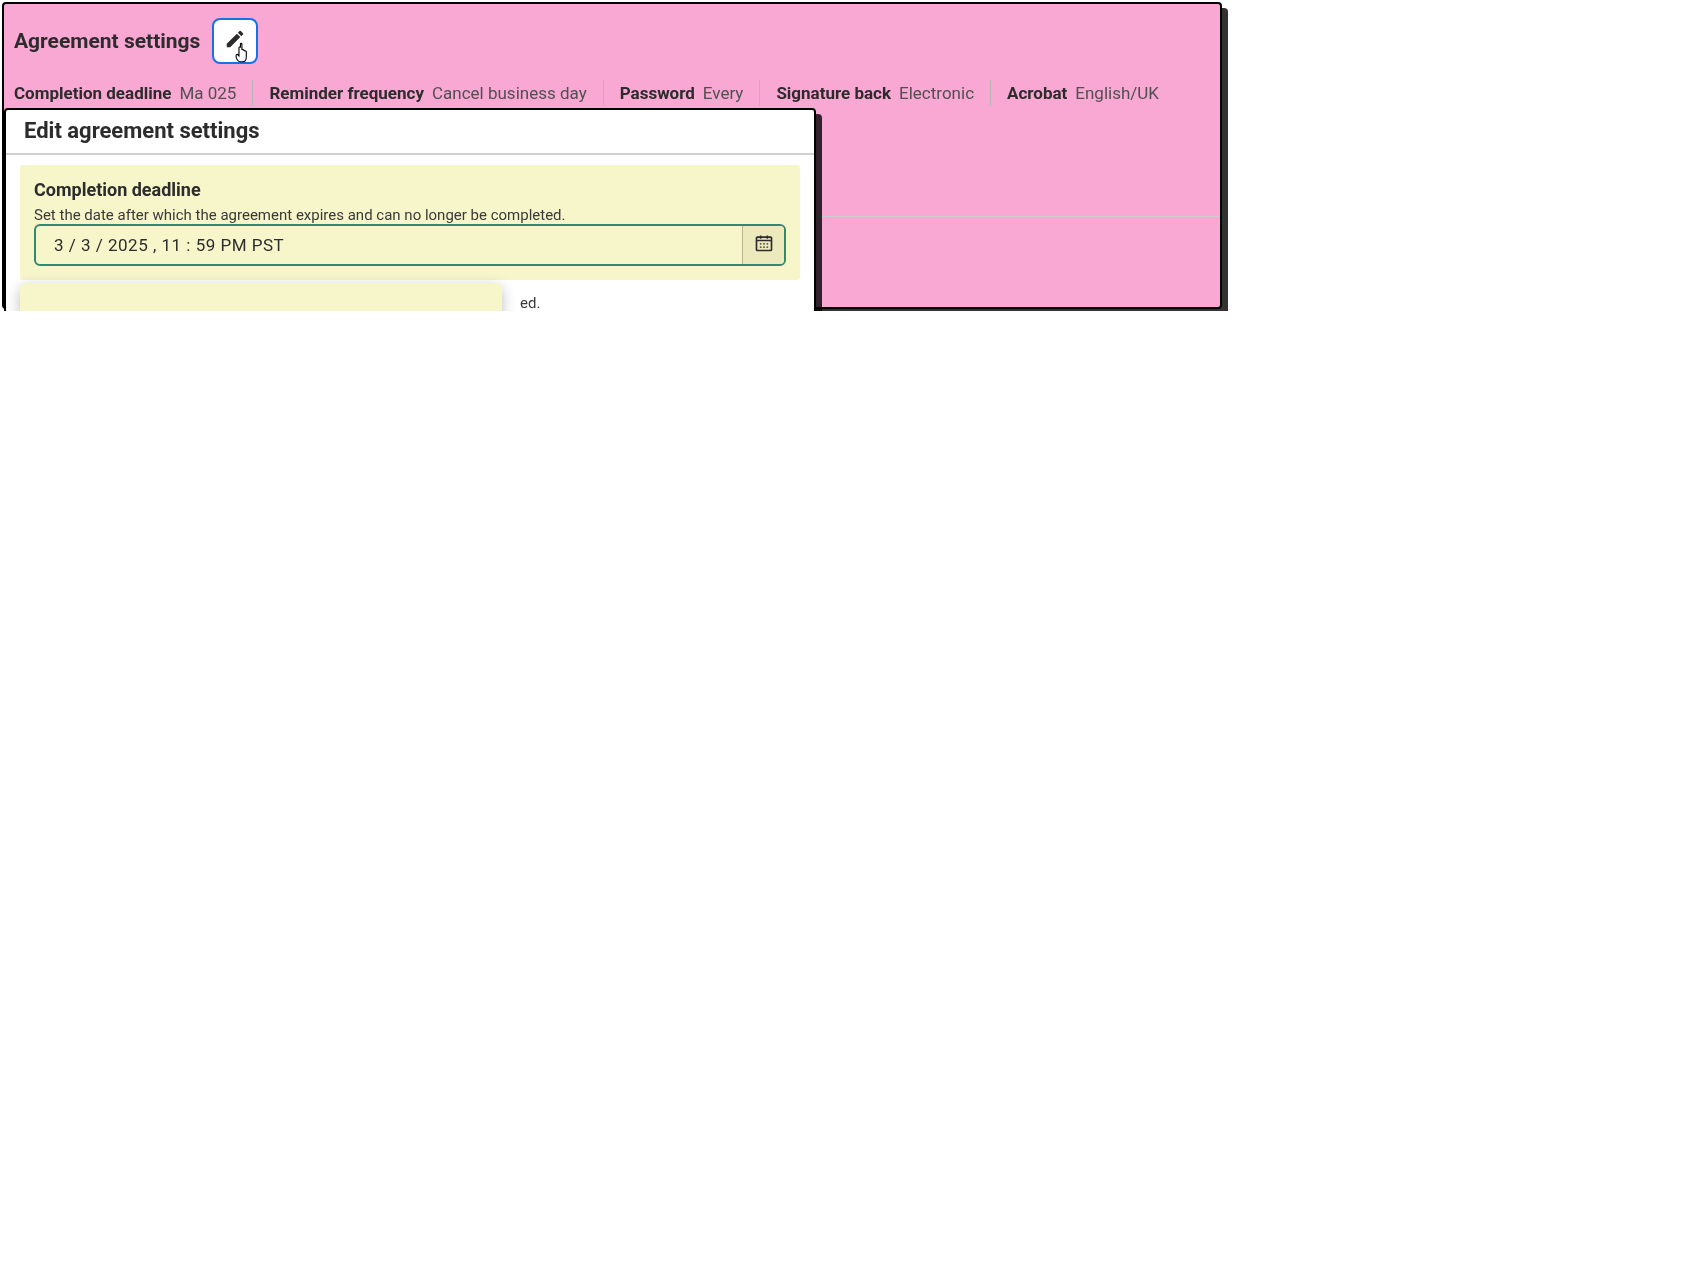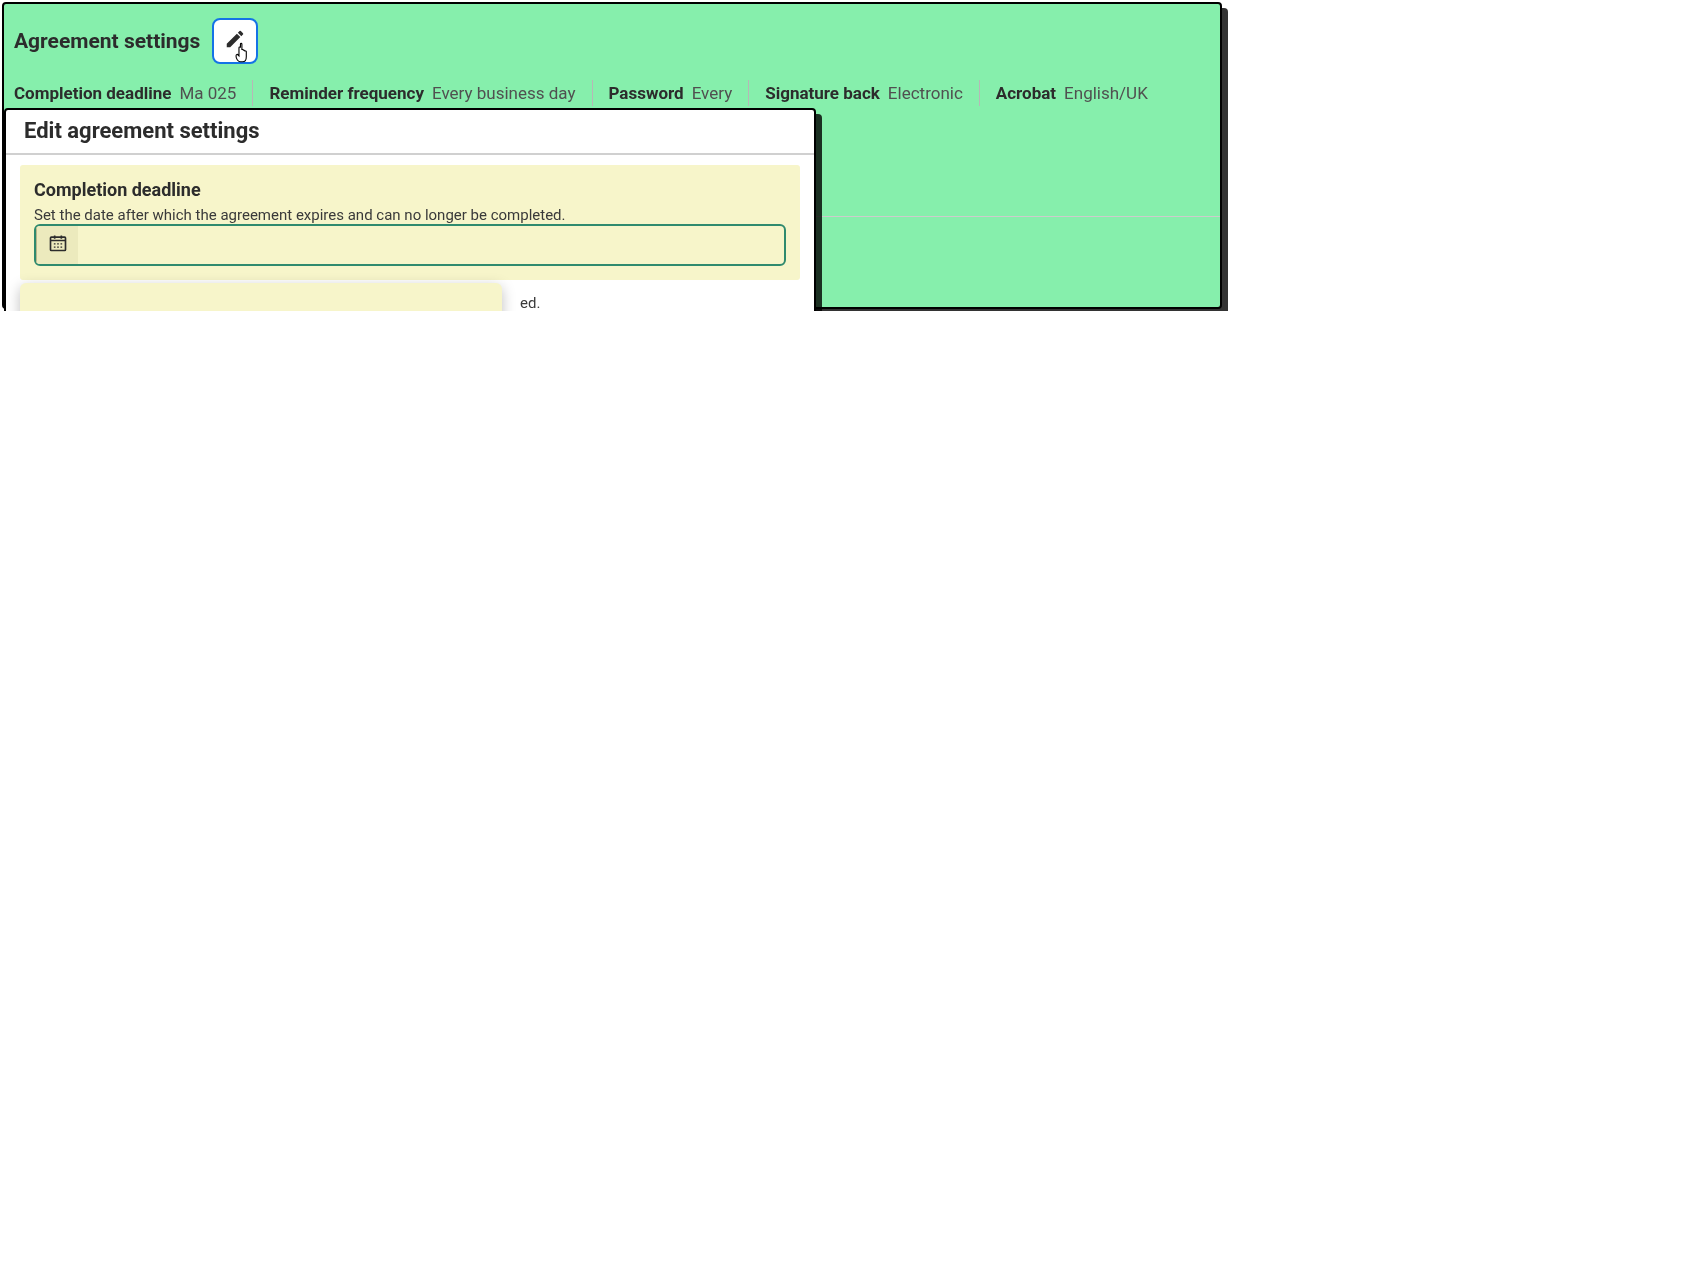--- a/index.html
+++ b/index.html
@@ -9,21 +9,21 @@
       color: #2c2c2c;
       font-size: 15px;
     }
     .outer-panel {
       position: relative;
       width: 1220px;
       margin: 2px;
       border: 2px solid #000;
       border-radius: 4px;
       box-shadow: 6px 6px 0 rgba(0,0,0,0.8);
-      background: #86efac;
+      background: #f9a8d4;
       min-height: 300px;
     }
     .header-row {
       display: flex;
       align-items: center;
       padding: 14px 10px 8px 10px;
       gap: 12px;
     }
     .page-title {
       font-size: 21px;
@@ -303,21 +303,21 @@
   </div>
 
   <div class="summary-row">
     <div class="summary-item">
       <span class="lbl">Completion deadline</span>
       <span class="val">Ma          025</span>
     </div>
     <div class="vdiv"></div>
     <div class="summary-item">
       <span class="lbl">Reminder frequency</span>
-      <span class="val">Every business day</span>
+      <span class="val">Cancel business day</span>
     </div>
     <div class="vdiv"></div>
     <div class="summary-item">
       <span class="lbl">Password</span>
       <span class="val">Every</span>
     </div>
     <div class="vdiv"></div>
     <div class="summary-item">
       <span class="lbl">Signature back</span>
       <span class="val">Electronic</span>
@@ -333,20 +333,21 @@
   <div style="height:90px"></div>
 
   <div class="modal">
     <div class="modal-header">Edit agreement settings</div>
     <div class="modal-body">
 
       <div class="highlight-section">
         <div class="section-title">Completion deadline</div>
         <div class="section-desc">Set the date after which the agreement expires and can no longer be completed.</div>
         <div class="date-input-row">
+          <div class="date-input-text">3 /   3 / 2025 ,   11 : 59  PM  PST</div>
           <div class="cal-icon-btn">
             <span>
               <svg width="20" height="20" viewBox="0 0 24 24" fill="none" stroke="#2c2c2c" stroke-width="2">
                   <rect x="3" y="5" width="18" height="16" rx="1"></rect>
                   <path d="M3 9h18M8 3v4M16 3v4"></path>
                   <path d="M7 13h2M11 13h2M15 13h2M7 17h2M11 17h2M15 17h2" stroke-width="1.5"></path>
                 </svg>
             </span>
           </div>
         </div>

